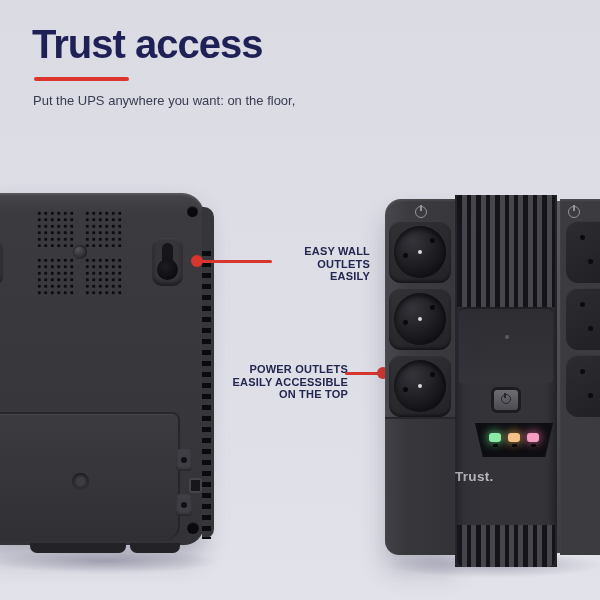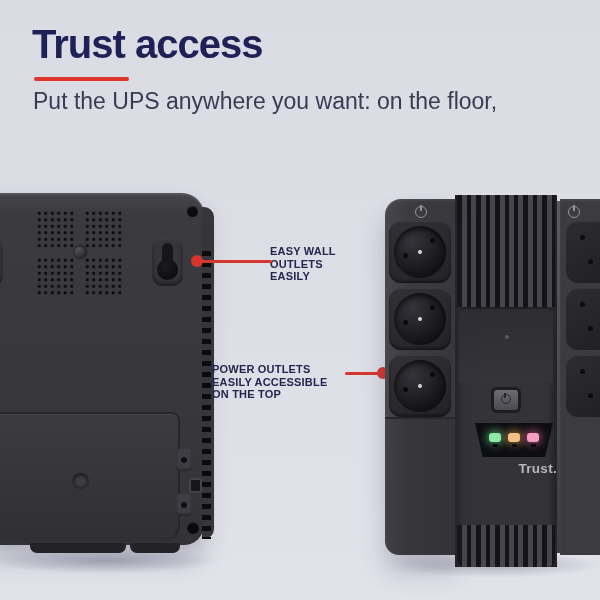--- a/index.html
+++ b/index.html
@@ -5,21 +5,21 @@
   html,body{margin:0;padding:0;}
   body{font-family:"Liberation Sans", sans-serif;}
   .stage{position:relative;width:600px;height:600px;overflow:hidden;
          background:linear-gradient(180deg,#dbdbe4 0%,#dedee7 55%,#e2e2ea 100%);}
 
   
   .title{position:absolute;left:32px;top:22px;font-size:40px;font-weight:800;
          letter-spacing:-1px;color:#1f2156;margin:0;}
   .accent-bar{position:absolute;left:34px;top:77px;width:95px;height:4px;
               background:#dd352c;border-radius:2px;}
-  .subtitle{position:absolute;left:33px;font-size:23px;font-weight:500;
+  .subtitle{position:absolute;left:33px;font-size:13px;font-weight:500;
             color:#393c51;margin:0;line-height:22px;}
   .subtitle.l1{top:90px;} .subtitle.l2{top:112px;}
 
   
   .gshadow{position:absolute;border-radius:50%;
            background:radial-gradient(ellipse at center,rgba(55,55,85,.30),rgba(55,55,85,0) 70%);}
   .gshadow.left{left:-10px;top:548px;width:230px;height:26px;}
   .gshadow.right{left:388px;top:552px;width:215px;height:26px;}
 
   
@@ -66,21 +66,21 @@
   .screw-plate{position:absolute;width:16px;height:22px;border-radius:4px;
          background:#3e3e44;box-shadow:inset 0 -2px 3px rgba(0,0,0,.4);}
   .sp1{left:190px;top:256px;} .sp2{left:190px;top:301px;}
   .screw-dot{position:absolute;left:5px;top:8px;width:6px;height:6px;border-radius:50%;background:#101014;}
   .latch{position:absolute;left:203px;top:285px;width:13px;height:15px;
          background:#17171b;border:2px solid #44444a;border-radius:3px;box-sizing:border-box;}
   .foot{position:absolute;top:350px;height:10px;background:#232327;border-radius:0 0 7px 7px;}
   .foot.f1{left:44px;width:96px;} .foot.f2{left:144px;width:50px;}
 
   
-  .callout-text{position:absolute;text-align:left;font-size:11px;font-weight:800;
+  .callout-text{position:absolute;text-align:right;font-size:11px;font-weight:800;
          color:#23264e;line-height:12.5px;letter-spacing:.2px;}
   .callout-text span{display:block;}
   .c1{left:270px;top:245px;width:100px;}
   .c2{left:212px;top:363px;width:136px;}
   .leader-line{position:absolute;height:3px;background:#d6362e;border-radius:2px;}
   .ll1{left:200px;top:260px;width:72px;}
   .ll2{left:345px;top:372px;width:36px;}
   .leader-dot{position:absolute;width:12px;height:12px;border-radius:50%;background:#d6362e;}
   .ld1{left:191px;top:255px;} .ld2{left:377px;top:367px;}
 
@@ -135,21 +135,21 @@
   .power-symbol .tick{position:absolute;left:2.8px;top:-2px;width:1.6px;height:5px;background:#28282c;}
   .led-window{position:absolute;left:20px;top:228px;width:78px;height:34px;background:#0e0e12;
         clip-path:polygon(0% 0%,100% 0%,90% 100%,10% 100%);
         display:flex;align-items:center;justify-content:center;gap:7px;}
   .led{display:flex;flex-direction:column;align-items:center;gap:2px;}
   .led-chip{width:12px;height:9px;border-radius:3px;}
   .led.g .led-chip{box-shadow:0 0 9px 2px rgba(120,255,160,.55);}
   .led.a .led-chip{box-shadow:0 0 9px 2px rgba(255,185,95,.55);}
   .led.p .led-chip{box-shadow:0 0 9px 2px rgba(255,120,175,.55);}
   .led-mark{width:5px;height:3px;background:#08080b;border-radius:1px;}
-  .brand{position:absolute;left:0;top:266px;width:102px;text-align:right;
+  .brand{position:absolute;left:0;top:274px;width:102px;text-align:left;
         font-size:13.5px;font-weight:700;color:#b7b7bd;letter-spacing:.3px;}
 </style>
 </head>
 <body>
 
 <div class="stage">
 
   <h1 class="title">Trust access</h1>
   <div class="accent-bar"></div>
   <p class="subtitle l1">Put the UPS anywhere you want: on the floor,</p>

